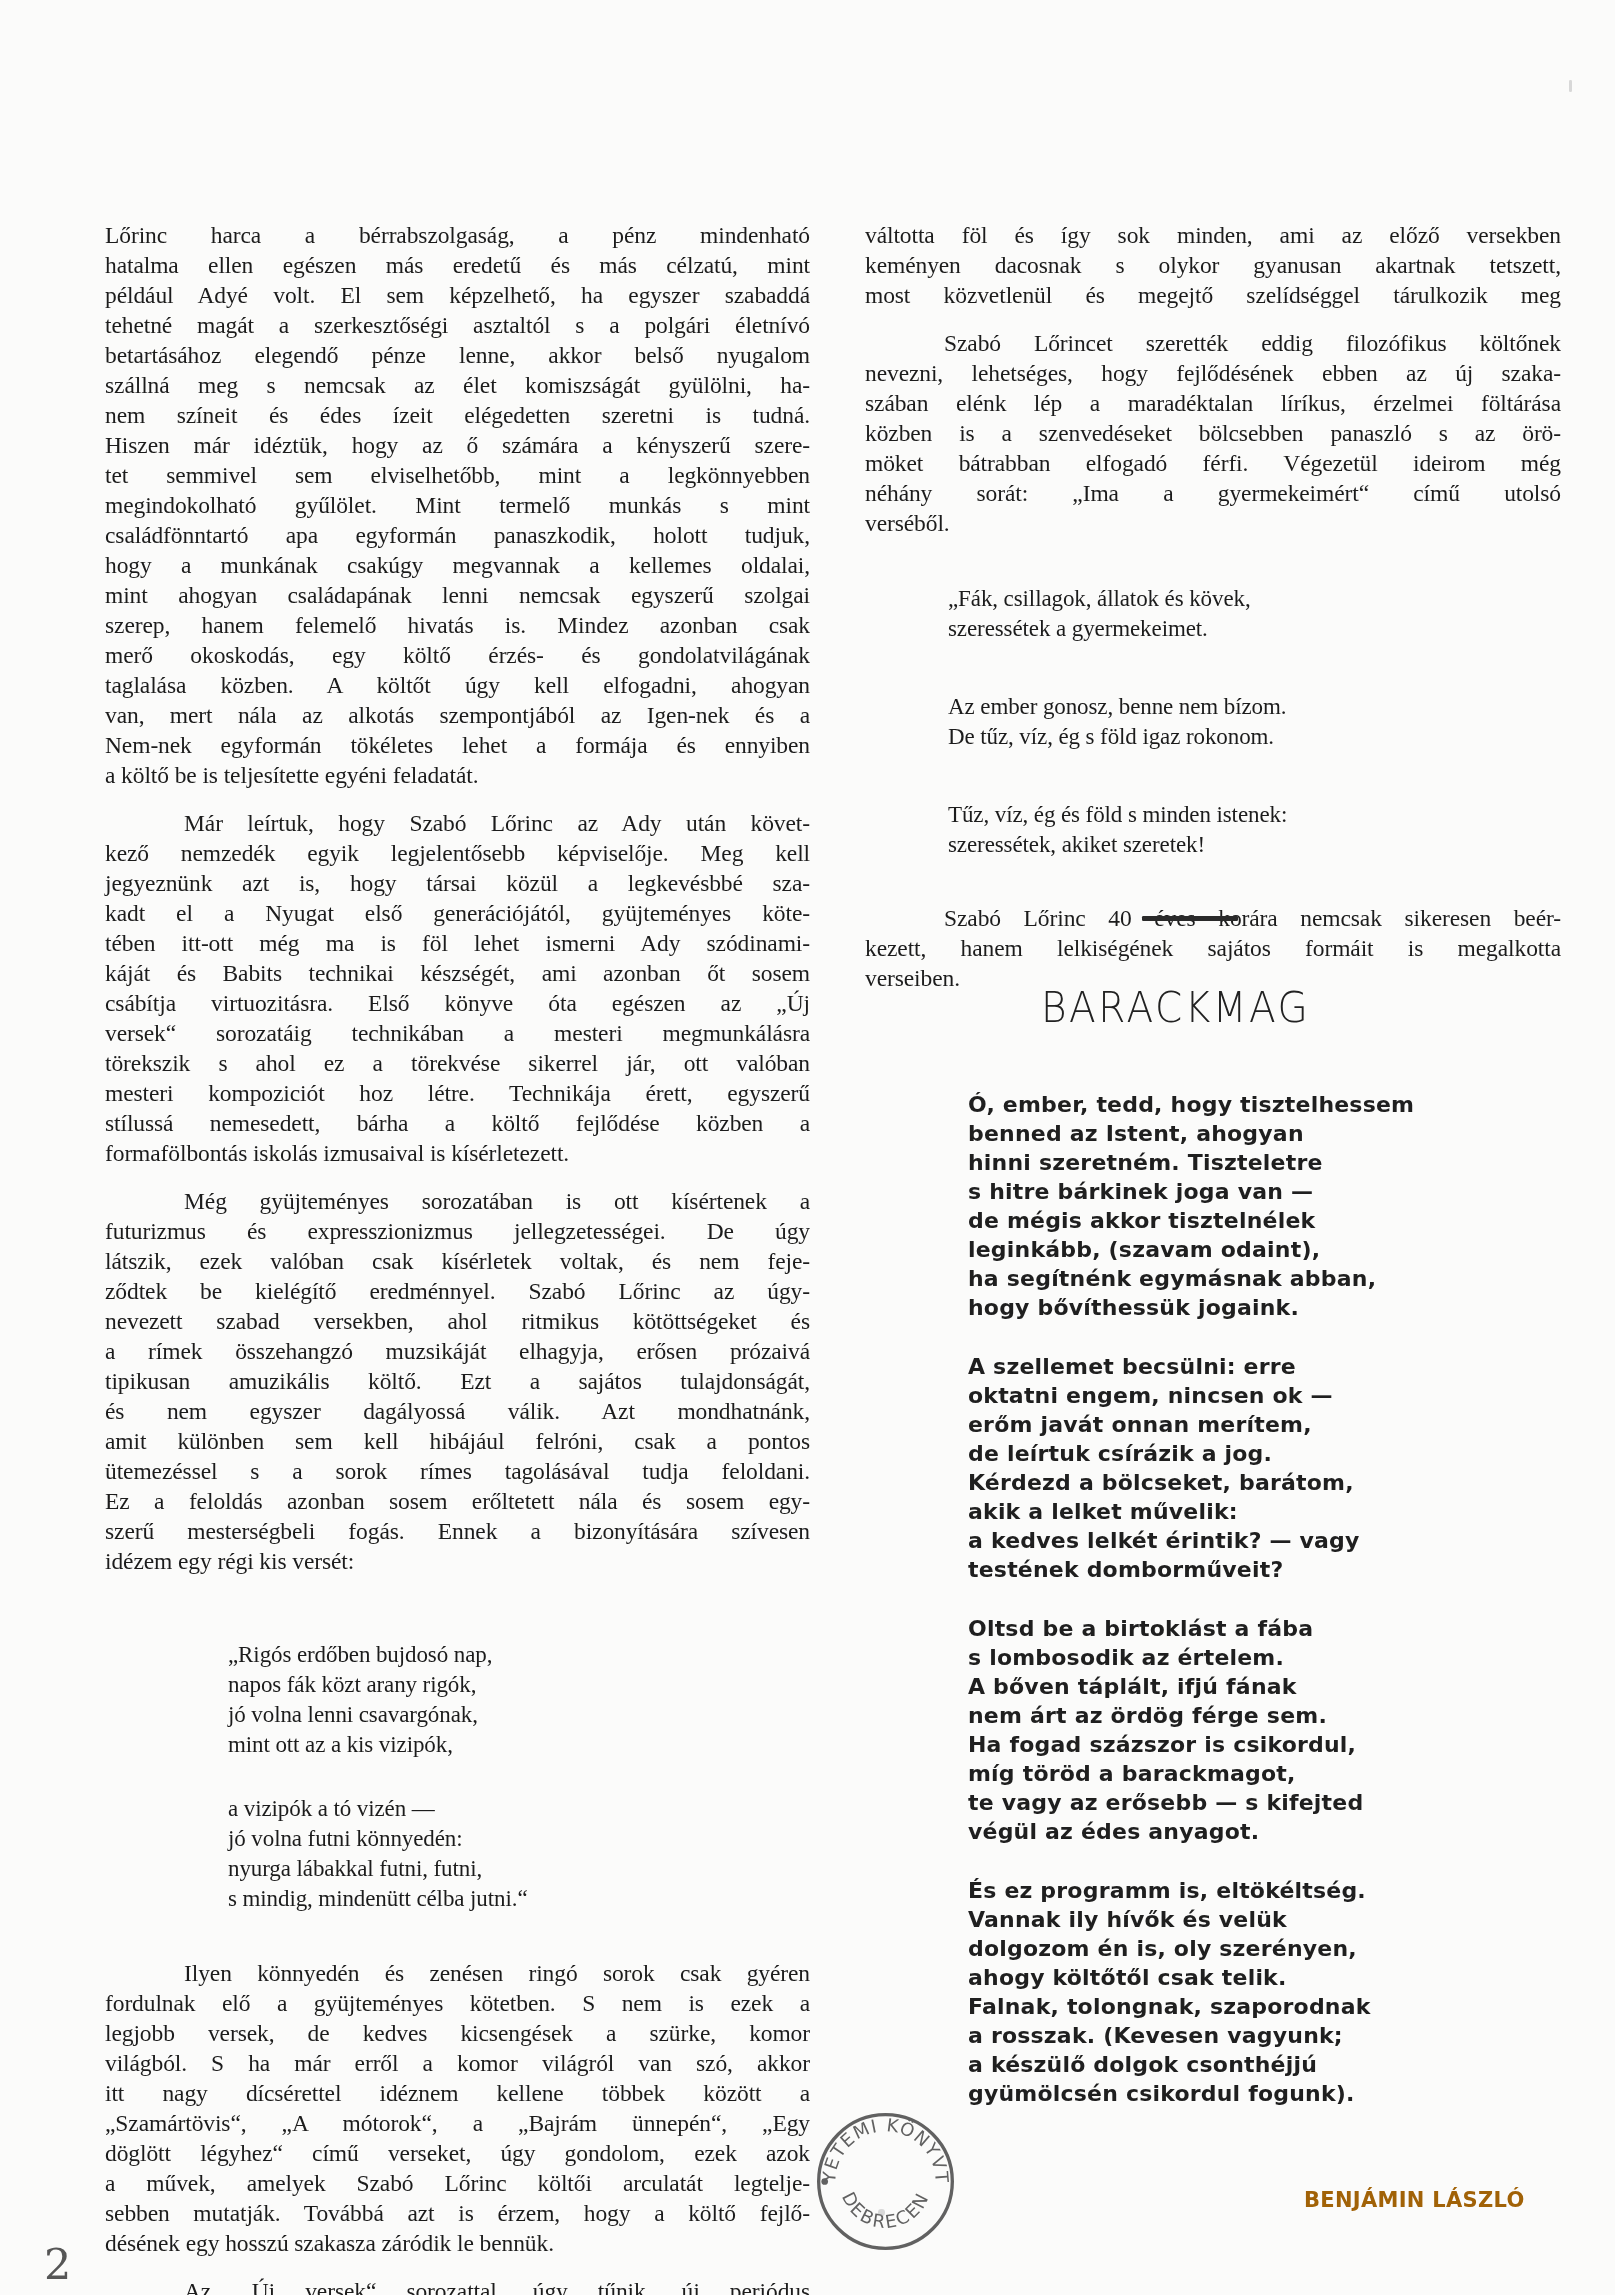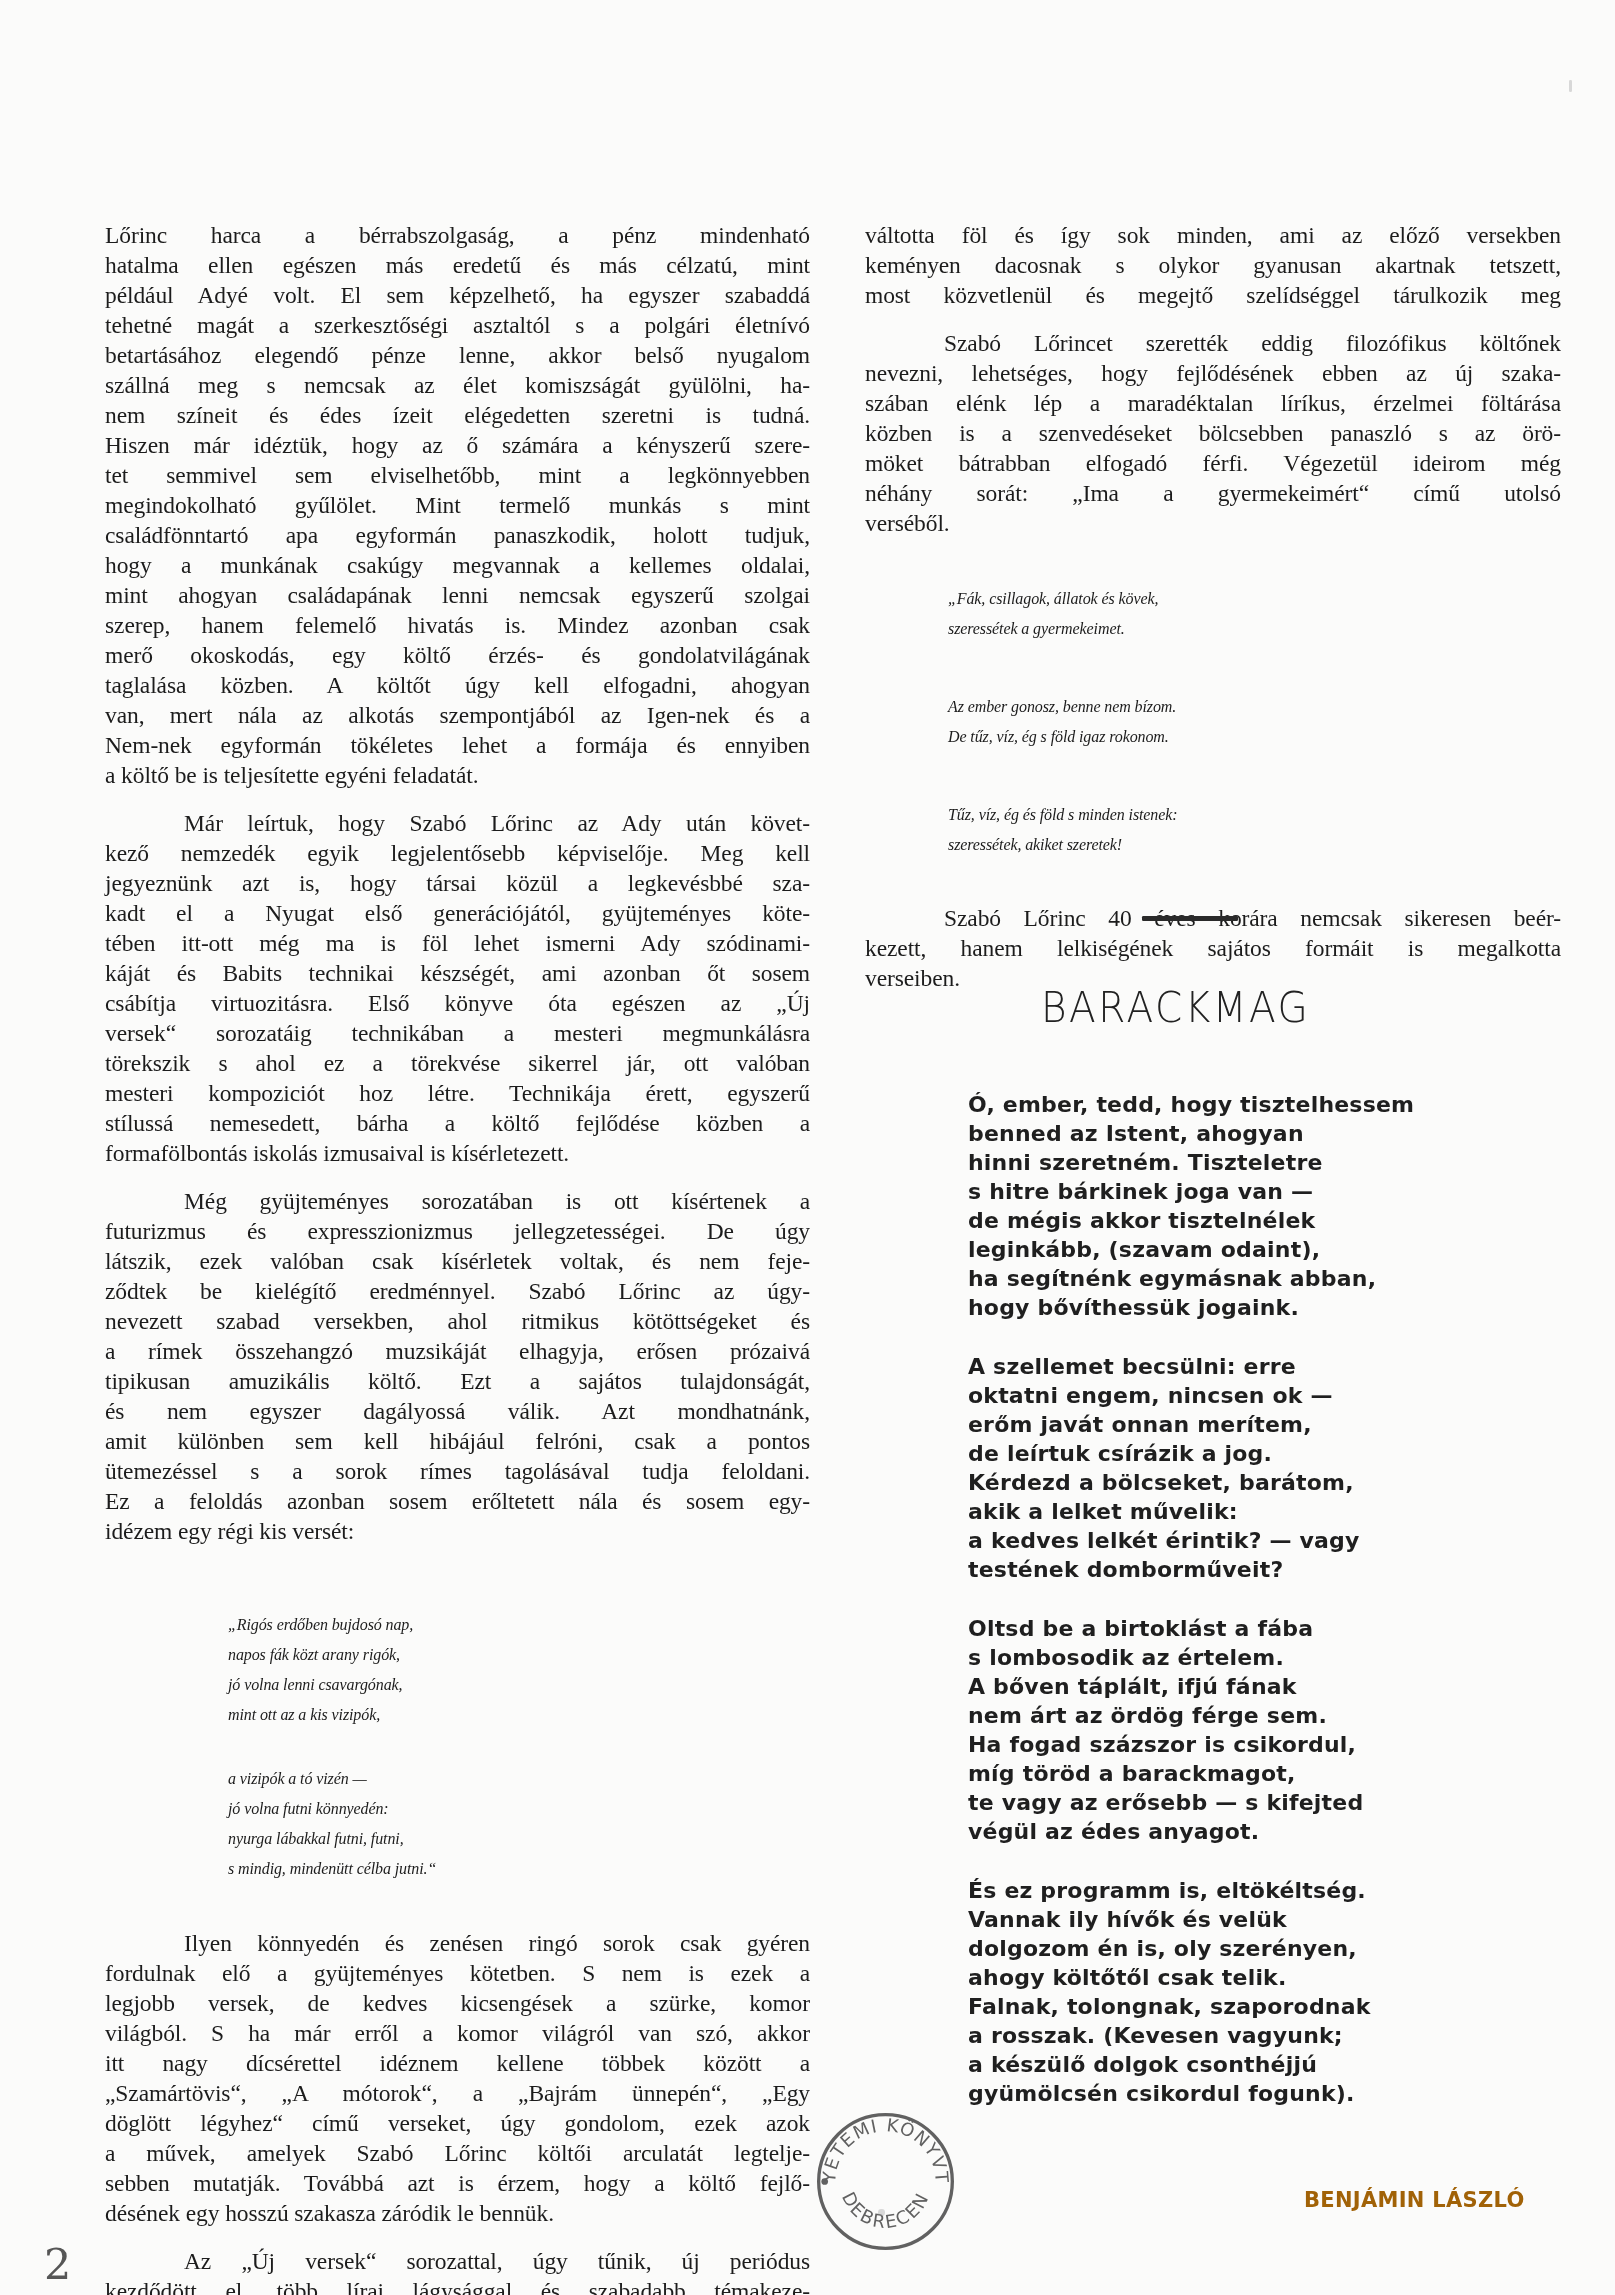--- a/index.html
+++ b/index.html
@@ -16,21 +16,21 @@
     text-align: justify; hyphens: manual;
     letter-spacing: -0.1px;
   }
   .col-left { left: 87px; width: 741px; }
   .col-right { left: 847px; width: 732px; }
   .col p { margin: 18px; text-indent: 0; }
   .col p.gap { margin-top: 14.7px; }
   .col .line { display: block; text-align: justify; text-align-last: justify; white-space: nowrap; }
   .col .line.last { text-align-last: left; }
   .quote {
-    font-style: italic; font-size: 16px; line-height: 30px;
+    font-size: 23px; line-height: 30px;
     margin: 0; padding: 0;
   }
   .quote .q-line { display: block; white-space: nowrap; }
   .quote-left { margin-left: 141px; margin-top: 64px; margin-bottom: 44px; }
   .quote-left .stanza + .stanza { margin-top: 34px; }
   .quote-right { margin-left: 101px; margin-top: 46px; margin-bottom: 43px; }
   .quote-right .stanza + .stanza { margin-top: 48px; }
 
   .divider {
     position: absolute; left: 1142px; top: 916px; width: 96px; height: 4.7px;
@@ -113,20 +113,21 @@
         <span class="line">futurizmus és expresszionizmus jellegzetességei. De úgy</span>
         <span class="line">látszik, ezek valóban csak kísérletek voltak, és nem feje-</span>
         <span class="line">ződtek be kielégítő eredménnyel. Szabó Lőrinc az úgy-</span>
         <span class="line">nevezett szabad versekben, ahol ritmikus kötöttségeket és</span>
         <span class="line">a rímek összehangzó muzsikáját elhagyja, erősen prózaivá</span>
         <span class="line">tipikusan amuzikális költő. Ezt a sajátos tulajdonságát,</span>
         <span class="line">és nem egyszer dagályossá válik. Azt mondhatnánk,</span>
         <span class="line">amit különben sem kell hibájául felróni, csak a pontos</span>
         <span class="line">ütemezéssel s a sorok rímes tagolásával tudja feloldani.</span>
         <span class="line">Ez a feloldás azonban sosem erőltetett nála és sosem egy-</span>
+        <span class="line">szerű mesterségbeli fogás. Ennek a bizonyítására szívesen</span>
         <span class="line last">idézem egy régi kis versét:</span>
       </p>
 
     <div class="quote quote-left">
       <div class="stanza">
           <span class="q-line">„Rigós erdőben bujdosó nap,</span>
           <span class="q-line">napos fák közt arany rigók,</span>
           <span class="q-line">jó volna lenni csavargónak,</span>
           <span class="q-line">mint ott az a kis vizipók,</span>
         </div>

